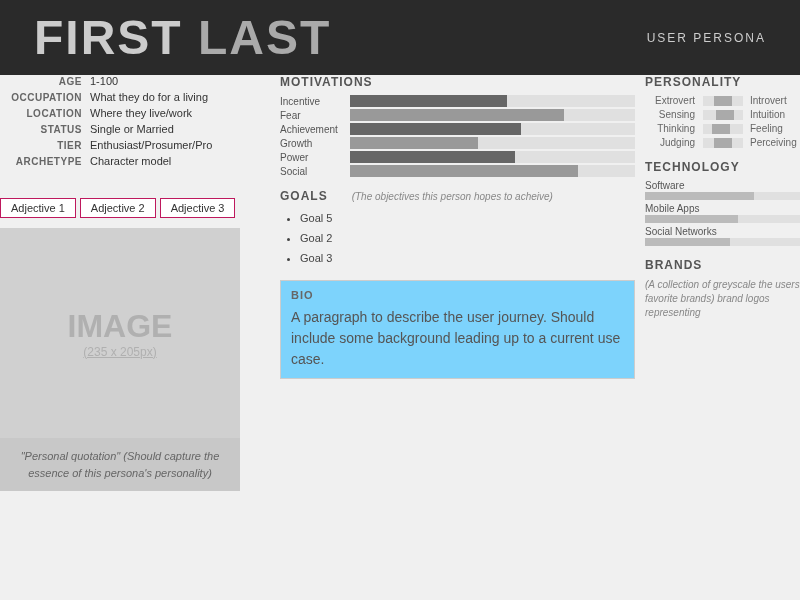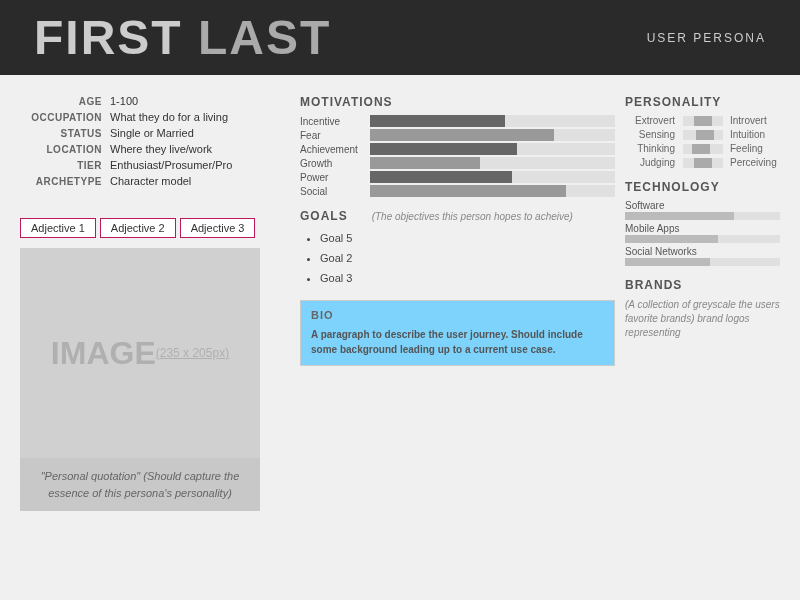--- a/index.html
+++ b/index.html
@@ -31,21 +31,21 @@
     .header-subtitle {
       color: #ccc;
       font-size: 12px;
       letter-spacing: 2px;
       text-transform: uppercase;
     }
 
     
     .main {
       display: flex;
-      padding: 20px;
+      padding: 0;
       gap: 10px;
       height: calc(600px - 75px);
     }
 
     
     .col-left {
       width: 270px;
       flex-shrink: 0;
     }
     .info-table {
@@ -85,20 +85,21 @@
       font-size: 11px;
       color: #333;
       cursor: pointer;
       margin-top: 21px;
     }
     .image-placeholder {
       background: #d0d0d0;
       width: 240px;
       height: 210px;
       display: flex;
+      flex-direction: column;
       align-items: center;
       justify-content: center;
       margin-bottom: 0;
     }
     .image-placeholder-text {
       font-size: 32px;
       font-weight: bold;
       color: #b0b0b0;
     }
     .image-placeholder-sub {
@@ -208,24 +209,23 @@
     }
     .bio-title {
       font-size: 11px;
       font-weight: bold;
       color: #666;
       text-transform: uppercase;
       letter-spacing: 1px;
       margin-bottom: 6px;
     }
     .bio-text {
-      font-size: 10px;
+      font-size: 14px;
       color: #555;
       line-height: 1.5;
-      font-weight: bold;
     }
 
     
     .col-right {
       width: 155px;
       flex-shrink: 0;
     }
 
     
     .personality-section {
@@ -310,26 +310,26 @@
 
     <div class="info-row">
           <span class="info-label">AGE</span>
           <span class="info-value">1-100</span>
         </div>
         <div class="info-row">
           <span class="info-label">OCCUPATION</span>
           <span class="info-value">What they do for a living</span>
         </div>
         <div class="info-row">
+          <span class="info-label">LOCATION</span>
+          <span class="info-value">Where they live/work</span>
+        </div>
+        <div class="info-row">
           <span class="info-label">STATUS</span>
           <span class="info-value">Single or Married</span>
-        </div>
-        <div class="info-row">
-          <span class="info-label">LOCATION</span>
-          <span class="info-value">Where they live/work</span>
         </div>
         <div class="info-row">
           <span class="info-label">TIER</span>
           <span class="info-value">Enthusiast/Prosumer/Pro</span>
         </div>
         <div class="info-row">
           <span class="info-label">ARCHETYPE</span>
           <span class="info-value">Character model</span>
         </div>
       </div>

